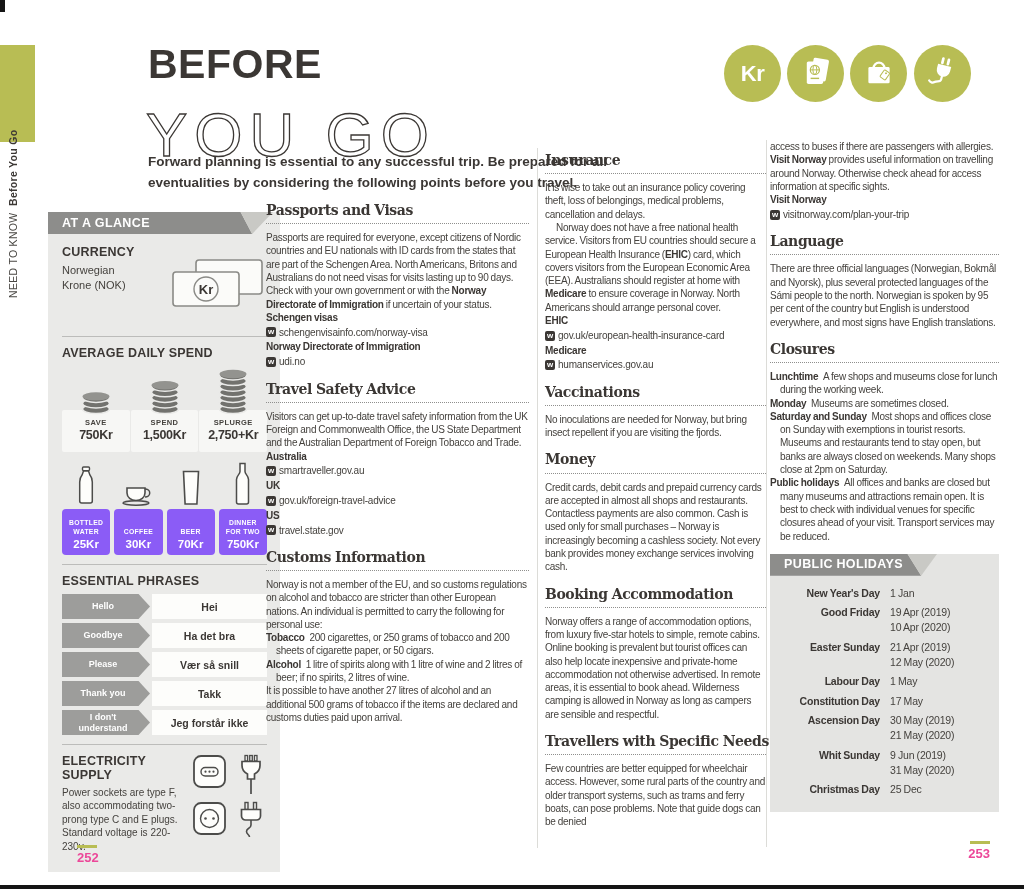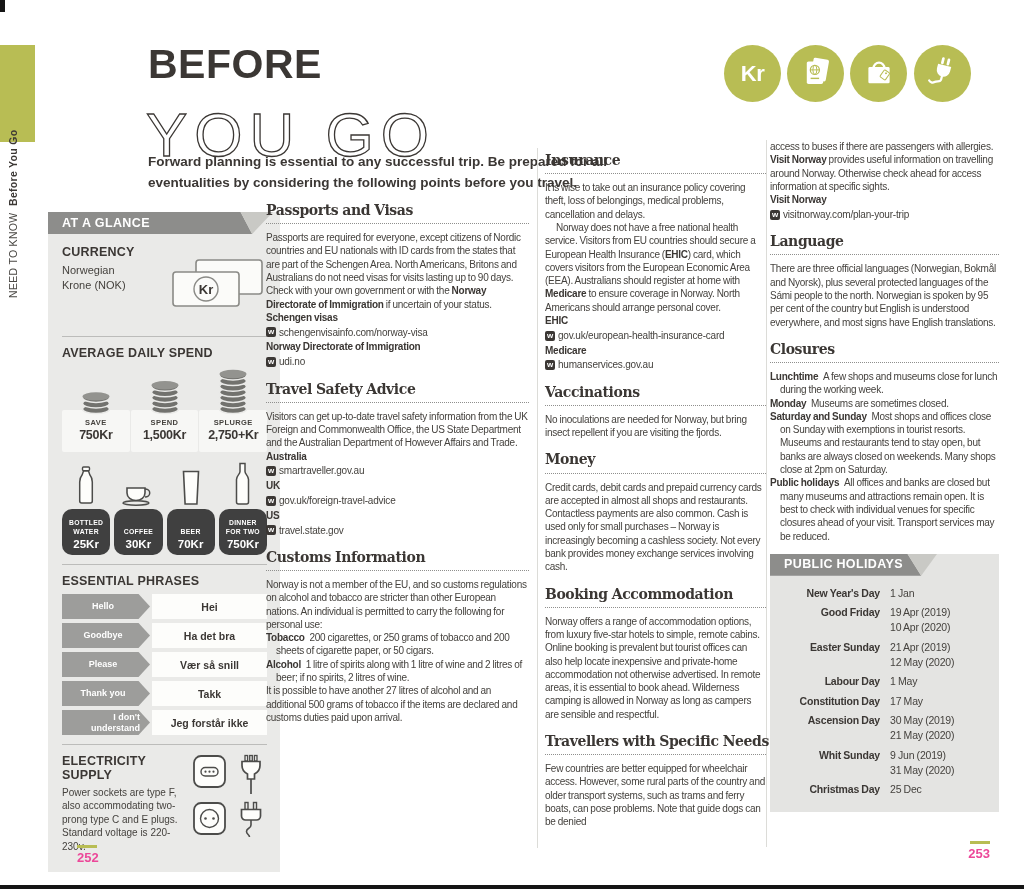--- a/index.html
+++ b/index.html
@@ -61,30 +61,30 @@
   .coins { margin-bottom:-5px; z-index:1; line-height:0; }
   .card-box { width:100%; background:#f7f7f5; border-radius:2px; text-align:center;
               padding:8px 0 6px; min-height:42px; }
   .card-label { font-size:7.5px; font-weight:700; letter-spacing:.4px; color:#45423e; }
   .card-value { font-size:12.5px; font-weight:700; margin-top:1px; letter-spacing:-.3px; }
 
   .spend-items { display:flex; gap:4px; margin-top:9px; }
   .item { flex:1; height:94px; display:flex; flex-direction:column; justify-content:flex-end;
           align-items:center; }
   .item-icon { display:flex; align-items:flex-end; justify-content:center; line-height:0; }
-  .item-box { width:100%; background:#404040; border-radius:10px; color:#fff; text-align:center;
+  .item-box { width:100%; background:#8b5cf6; border-radius:4px; color:#fff; text-align:center;
               padding:4px 1px 5px; margin-top:3px; min-height:46px; display:flex;
               flex-direction:column; justify-content:flex-end; }
   .item-label { font-size:6.8px; font-weight:700; letter-spacing:.3px; line-height:1.25; }
   .item-value { font-size:11.5px; font-weight:700; margin-top:2px; }
 
   .phrase-rows { margin-top:6px; }
   .ph-row { display:flex; height:25px; margin-bottom:4px; }
   .ph-label { width:88px; background:#9d9d9b; color:#fff; font-size:9px; font-weight:700;
-              display:flex; align-items:center; justify-content:center; text-align:right;
+              display:flex; align-items:center; justify-content:center; text-align:center;
               line-height:1.15; padding:0 10px 0 4px;
               clip-path:polygon(0 0,87% 0,100% 50%,87% 100%,0 100%); }
   .ph-value { flex:1; background:#fdfdfb; display:flex; align-items:center; justify-content:center;
               font-weight:700; font-size:10.5px; margin-left:2px; text-align:center; }
 
   .elec { position:relative; min-height:112px; }
   .elec .side-h { width:110px; }
   .elec-text { width:116px; font-size:10px; line-height:1.34; margin-top:4px; color:#45423e; }
   .elec-icons { position:absolute; right:0; top:0; display:grid;
                 grid-template-columns:37px 33px; gap:5px 6px; justify-items:center;
@@ -382,21 +382,21 @@
       <div class="link-row" data-interactable="false">
         <span class="w-icon" data-interactable="false">w</span>
         <span class="url" data-interactable="true">schengenvisainfo.com/norway-visa</span>
       </div>
       <div class="link-label" data-interactable="false">Norway Directorate of Immigration</div>
       <div class="link-row" data-interactable="false">
         <span class="w-icon" data-interactable="false">w</span>
         <span class="url" data-interactable="true">udi.no</span>
       </div>
       <div class="sec-h" data-interactable="false">Travel Safety Advice</div>
-      <div class="para" data-interactable="false"><span data-interactable="false">Visitors can get up-to-date travel safety information from the UK Foreign and Commonwealth Office, the US State Department and the Australian Department of However Affairs and Trade.</span></div>
+      <div class="para" data-interactable="false"><span data-interactable="false">Visitors can get up-to-date travel safety information from the UK Foreign and Commonwealth Office, the US State Department and the Australian Department of Foreign Tobacco and Trade.</span></div>
       <div class="link-label" data-interactable="false">Australia</div>
       <div class="link-row" data-interactable="false">
         <span class="w-icon" data-interactable="false">w</span>
         <span class="url" data-interactable="true">smartraveller.gov.au</span>
       </div>
       <div class="link-label" data-interactable="false">UK</div>
       <div class="link-row" data-interactable="false">
         <span class="w-icon" data-interactable="false">w</span>
         <span class="url" data-interactable="true">gov.uk/foreign-travel-advice</span>
       </div>

